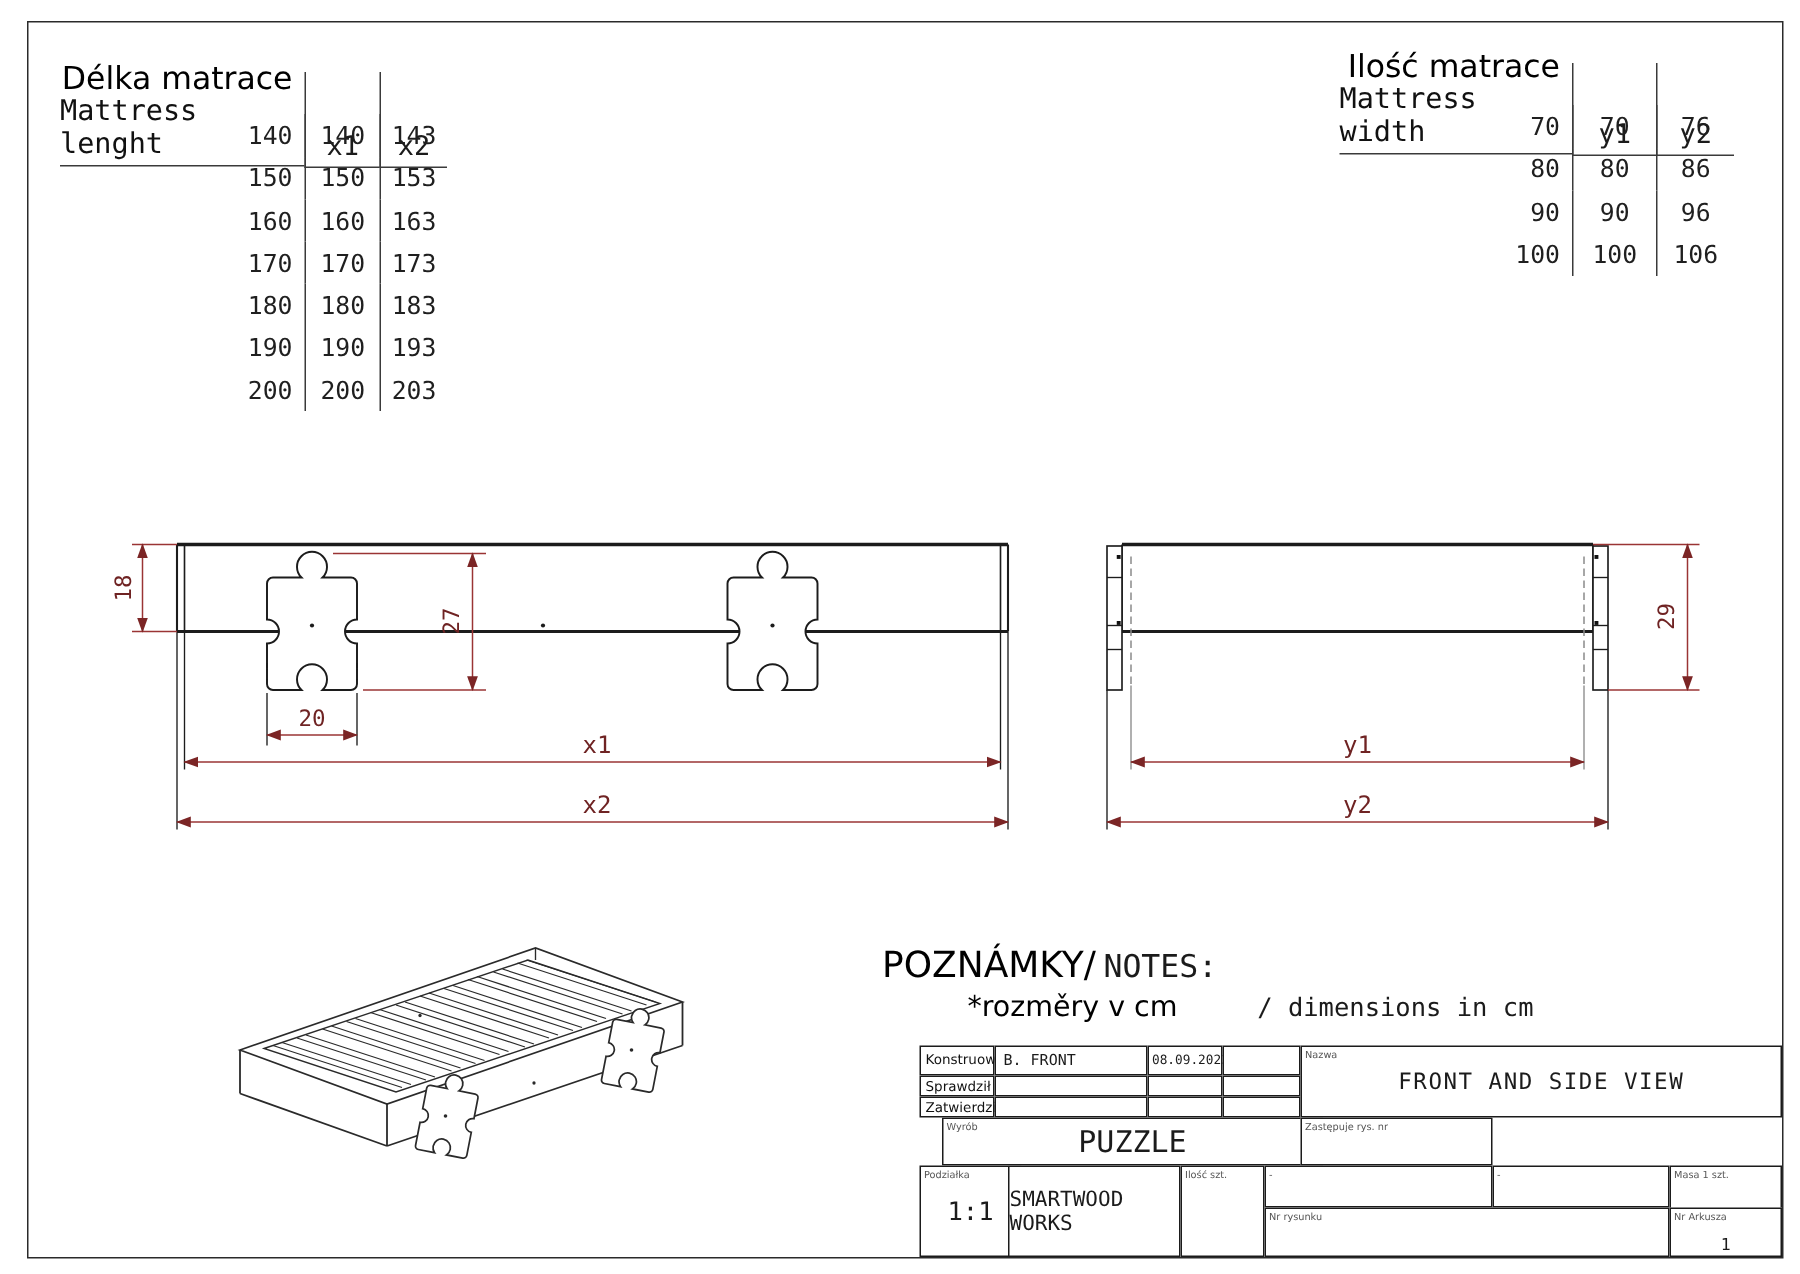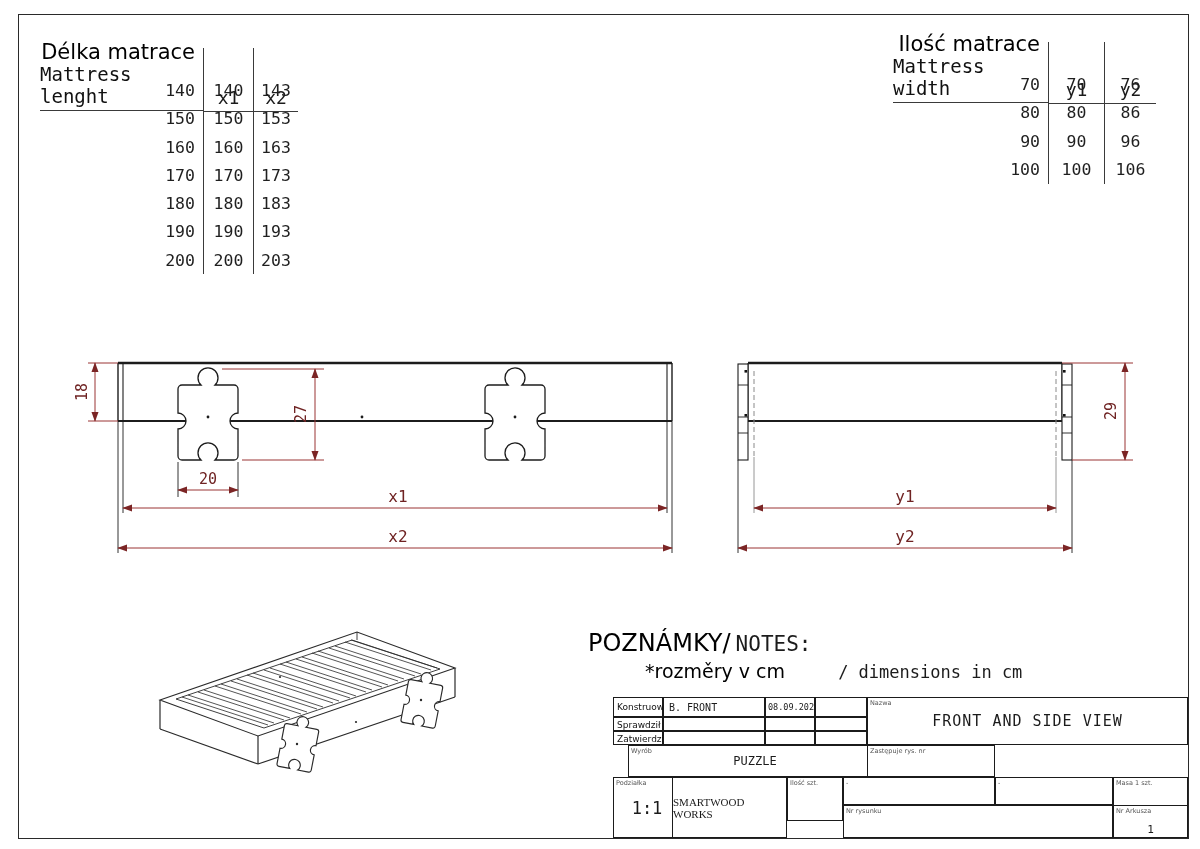--- a/index.html
+++ b/index.html
@@ -273,39 +273,39 @@
     <div class="tb-cell" style="left:152px;top:20px;width:50px;height:14px;"></div>
     <div class="tb-cell" style="left:202px;top:20px;width:52px;height:14px;"></div>
 
     <div class="tb-cell tb-label" style="left:0;top:34px;width:50px;height:14px;padding-top:2px;">Zatwierdził</div>
     <div class="tb-cell" style="left:50px;top:34px;width:102px;height:14px;"></div>
     <div class="tb-cell" style="left:152px;top:34px;width:50px;height:14px;"></div>
     <div class="tb-cell" style="left:202px;top:34px;width:52px;height:14px;"></div>
 
     <div class="tb-cell" style="left:0;top:48px;width:254px;height:32px;margin-left:15px;">
       <span class="tb-tiny">Wyrób</span>
-      <div class="tb-center mono" style="font-size:12px;">PUZZLE</div>
+      <div class="tb-center mono" style="font-size:20px;">PUZZLE</div>
     </div>
 
     <div class="tb-cell" style="left:254px;top:0;width:321px;height:48px;">
       <span class="tb-tiny">Nazwa</span>
       <div class="tb-center mono" style="font-size:15px;letter-spacing:1px;">FRONT AND SIDE VIEW</div>
     </div>
     <div class="tb-cell" style="left:254px;top:48px;width:128px;height:32px;">
       <span class="tb-tiny">Zastępuje rys. nr</span>
     </div>
 
     <div class="tb-cell" style="left:0;top:80px;width:68px;height:61px;">
       <span class="tb-tiny">Podziałka</span>
       <div class="tb-center mono" style="font-size:17px;">1:1</div>
     </div>
     <div class="tb-cell" style="left:59px;top:80px;width:115px;height:61px;">
-      <div class="tb-center mono" style="font-size:11px;font-family:Liberation Serif, serif;">SMARTWOOD WORKS</div>
-    </div>
-    <div class="tb-cell" style="left:174px;top:80px;width:56px;height:44px;">
+      <div class="tb-center mono" style="font-size:14px;">SMARTWOOD WORKS</div>
+    </div>
+    <div class="tb-cell" style="left:174px;top:80px;width:56px;height:61px;">
       <span class="tb-tiny">Ilość szt.</span>
     </div>
     <div class="tb-cell" style="left:230px;top:80px;width:152px;height:28px;">
       <span class="tb-tiny">-</span>
     </div>
     <div class="tb-cell" style="left:382px;top:80px;width:118px;height:28px;">
       <span class="tb-tiny">-</span>
     </div>
     <div class="tb-cell" style="left:500px;top:80px;width:75px;height:36px;">
       <span class="tb-tiny">Masa 1 szt.</span>

